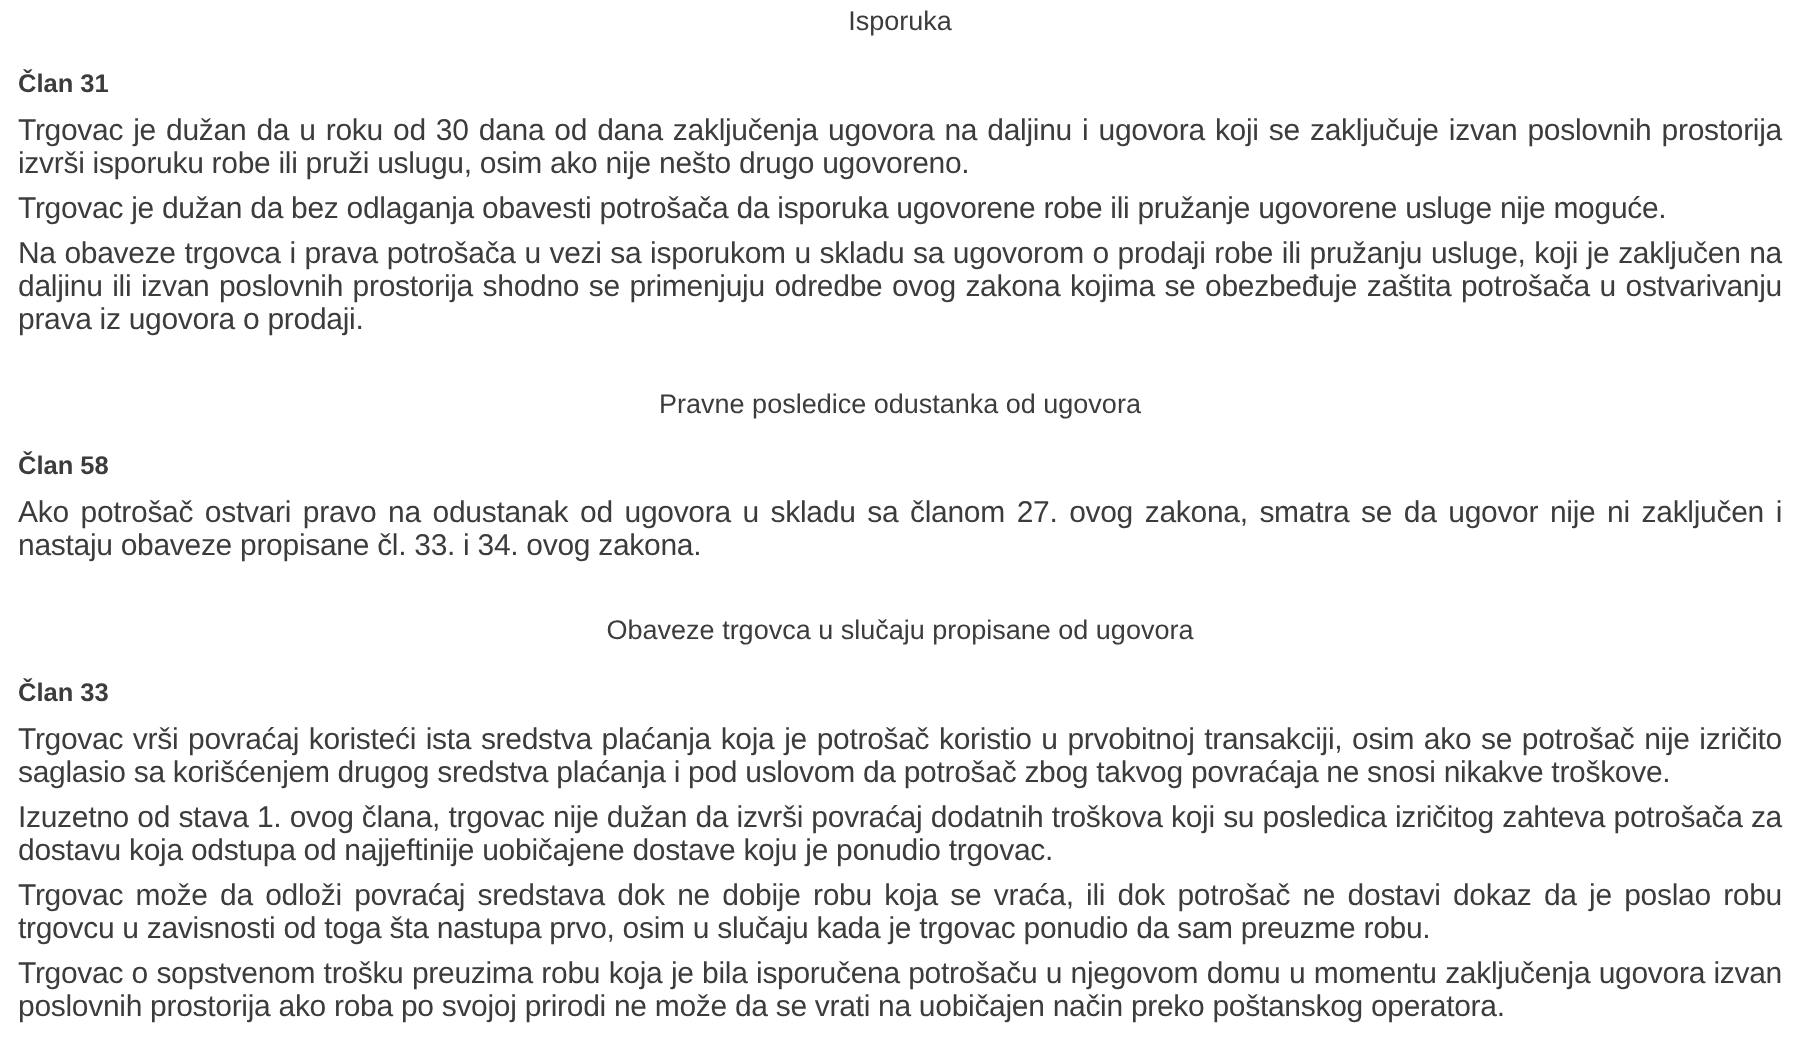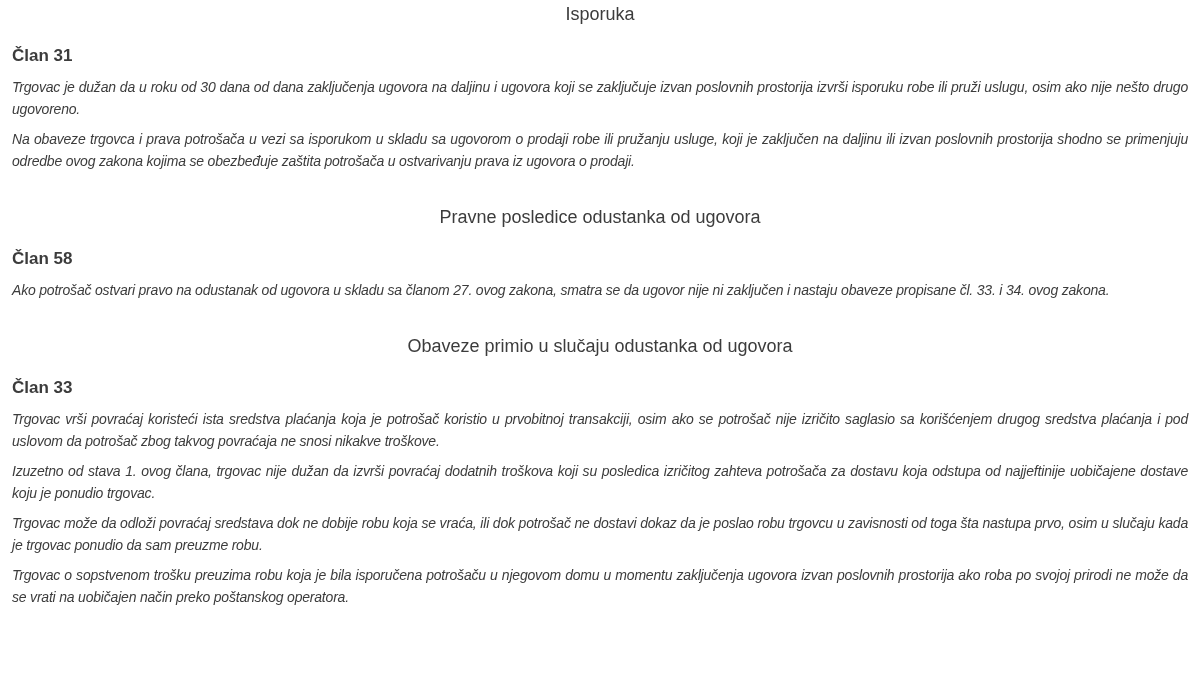--- a/index.html
+++ b/index.html
@@ -27,42 +27,42 @@
     margin-top: 5px;
   }
   .article-number {
     font-size: 17px;
     line-height: 17px;
     font-weight: 700;
     text-align: left;
     margin: 24px 0 12px 0;
   }
   .para {
-    font-size: 14px;
+    font-size: 20px;
     line-height: 22px;
     letter-spacing: -0.2px;
     text-align: justify;
     margin: 8px 0;
-    font-style: italic;
   }
 </style>
 </head>
 <body>
 
 <div class="doc">
 
   <h1 class="section-title">Isporuka</h1>
   <h2 class="article-number">Član 31</h2>
   <p class="para">Trgovac je dužan da u roku od 30 dana od dana zaključenja ugovora na daljinu i ugovora koji se zaključuje izvan poslovnih prostorija izvrši isporuku robe ili pruži uslugu, osim ako nije nešto drugo ugovoreno.</p>
+  <p class="para">Trgovac je dužan da bez odlaganja obavesti potrošača da isporuka ugovorene robe ili pružanje ugovorene usluge nije moguće.</p>
   <p class="para">Na obaveze trgovca i prava potrošača u vezi sa isporukom u skladu sa ugovorom o prodaji robe ili pružanju usluge, koji je zaključen na daljinu ili izvan poslovnih prostorija shodno se primenjuju odredbe ovog zakona kojima se obezbeđuje zaštita potrošača u ostvarivanju prava iz ugovora o prodaji.</p>
 
   <h1 class="section-title">Pravne posledice odustanka od ugovora</h1>
   <h2 class="article-number">Član 58</h2>
   <p class="para">Ako potrošač ostvari pravo na odustanak od ugovora u skladu sa članom 27. ovog zakona, smatra se da ugovor nije ni zaključen i nastaju obaveze propisane čl. 33. i 34. ovog zakona.</p>
 
-  <h1 class="section-title">Obaveze primio u slučaju odustanka od ugovora</h1>
+  <h1 class="section-title">Obaveze trgovca u slučaju propisane od ugovora</h1>
   <h2 class="article-number">Član 33</h2>
   <p class="para">Trgovac vrši povraćaj koristeći ista sredstva plaćanja koja je potrošač koristio u prvobitnoj transakciji, osim ako se potrošač nije izričito saglasio sa korišćenjem drugog sredstva plaćanja i pod uslovom da potrošač zbog takvog povraćaja ne snosi nikakve troškove.</p>
   <p class="para">Izuzetno od stava 1. ovog člana, trgovac nije dužan da izvrši povraćaj dodatnih troškova koji su posledica izričitog zahteva potrošača za dostavu koja odstupa od najjeftinije uobičajene dostave koju je ponudio trgovac.</p>
   <p class="para">Trgovac može da odloži povraćaj sredstava dok ne dobije robu koja se vraća, ili dok potrošač ne dostavi dokaz da je poslao robu trgovcu u zavisnosti od toga šta nastupa prvo, osim u slučaju kada je trgovac ponudio da sam preuzme robu.</p>
   <p class="para">Trgovac o sopstvenom trošku preuzima robu koja je bila isporučena potrošaču u njegovom domu u momentu zaključenja ugovora izvan poslovnih prostorija ako roba po svojoj prirodi ne može da se vrati na uobičajen način preko poštanskog operatora.</p>
 
 </div>
 
 </body></html>

